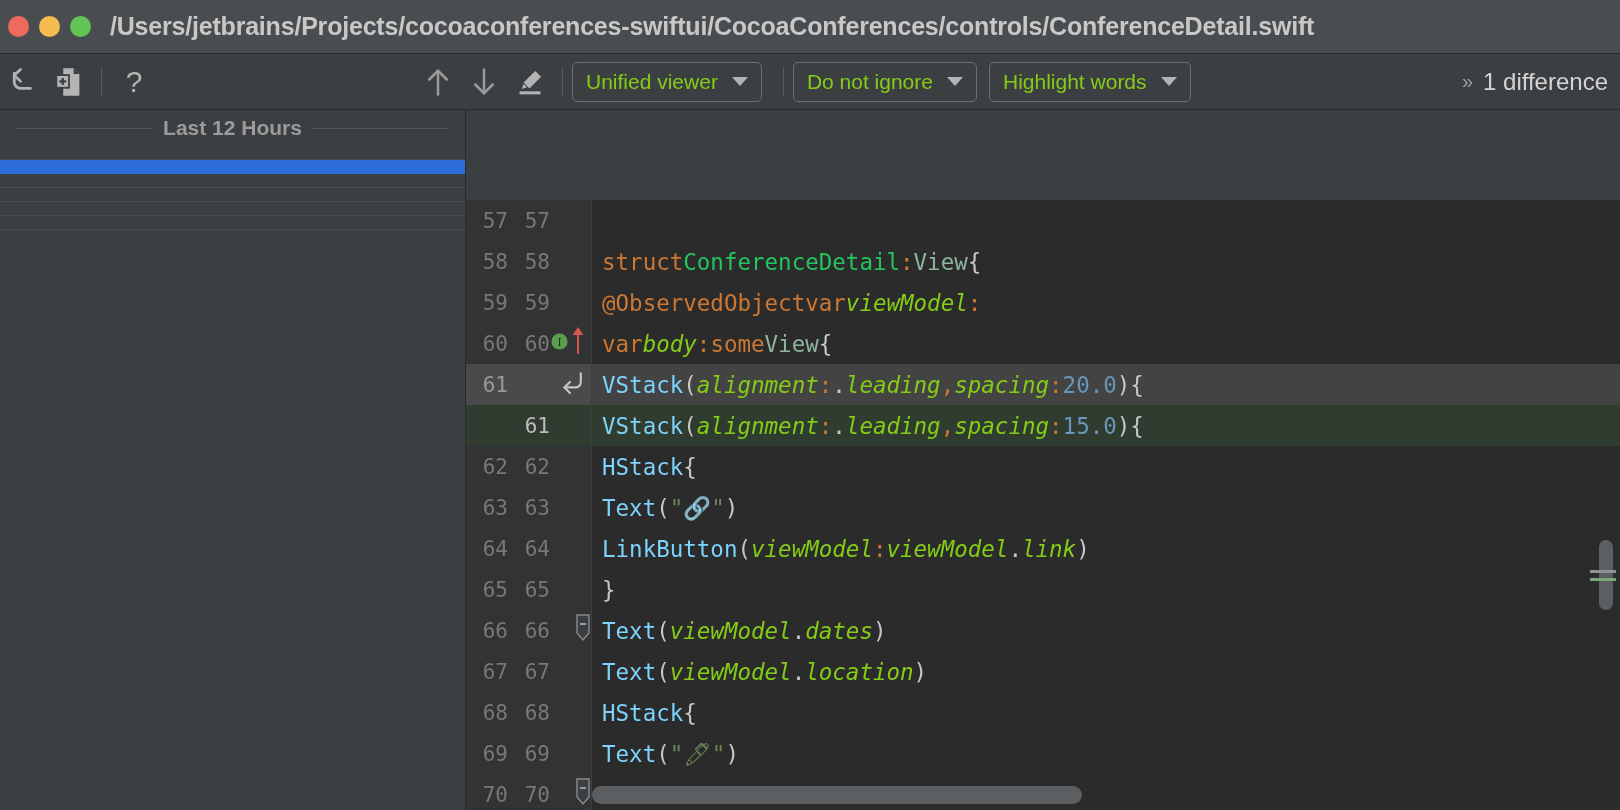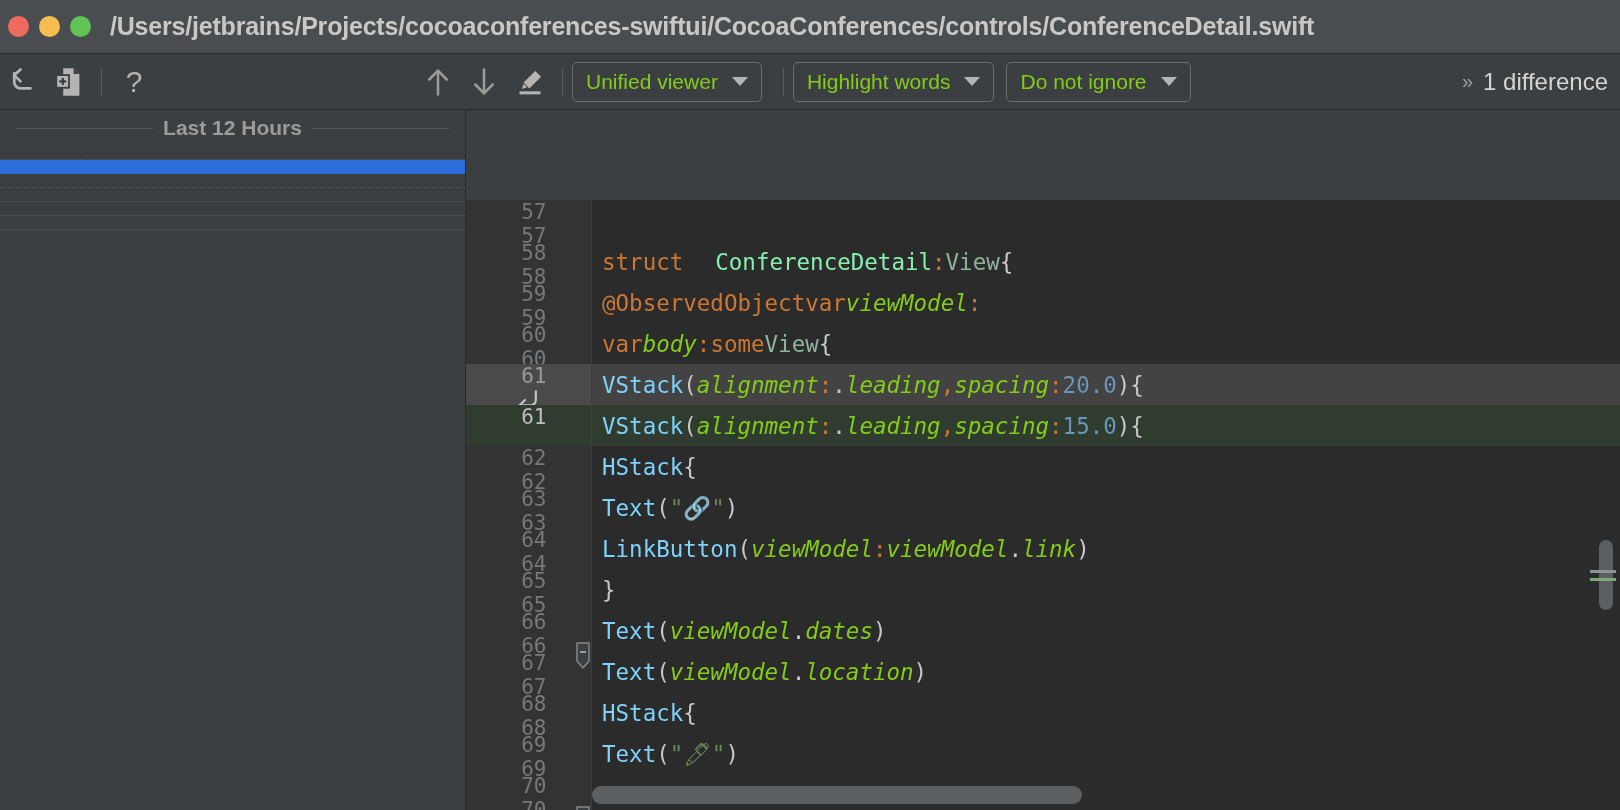--- a/index.html
+++ b/index.html
@@ -147,21 +147,20 @@
 
   .ln-row {
     height: 41px;
     display: flex;
     align-items: center;
     font-family: "DejaVu Sans Mono", monospace;
     font-size: 21px;
     color: #787878;
     padding-right: 6px;
     position: relative;
-    flex-direction: column;
   }
   .ln-old { width: 42px; text-align: right; }
   .ln-new { width: 42px; text-align: right; padding-left: 6px; }
   .ln-marks { flex: 1; display: flex; align-items: center; justify-content: flex-end; gap: 2px; }
   .ln-row.modified-old { background: #4a4a4a; }
   .ln-row.modified-old .ln-old { color: #9a9a9a; }
   .ln-row.modified-new { background: #2f3c2f; }
   .ln-row.modified-new .ln-new { color: #bdbdbd; }
 
   .code-row {
@@ -172,21 +171,21 @@
     font-size: 22.5px;
     white-space: pre;
     padding-left: 10px;
     color: #a9b7c6;
   }
   .code-row.modified-old { background: #434343; }
   .code-row.modified-new { background: #2f3c2f; }
 
   
   .kw   { color: #cc7832; }
-  .type { color: #86efac; margin-left: 32px; }
+  .type { color: #22c55e; }
   .prot { color: #8eb39b; }
   .plain{ color: #c8c8c8; }
   .ident{ color: #84cc16; font-style: italic; }
   .cls  { color: #7ea9b5; }
   .num  { color: #6897bb; }
   .str  { color: #6a8759; }
   .punc { color: #cc7832; }
   .call { color: #7dd3fc; }
 
   
@@ -281,25 +280,25 @@
     </div>
     <div class="tb-sep"></div>
   </div>
 
   <div class="combo">
     <span class="combo-label">Unified viewer</span>
     <span class="caret"></span>
   </div>
   <div class="tb-sep"></div>
   <div class="combo">
+    <span class="combo-label">Do not ignore</span>
+    <span class="caret"></span>
+  </div>
+  <div class="combo">
     <span class="combo-label">Highlight words</span>
-    <span class="caret"></span>
-  </div>
-  <div class="combo">
-    <span class="combo-label">Do not ignore</span>
     <span class="caret"></span>
   </div>
 
   <div style="flex:1;"></div>
 
   <span class="chev-more">»</span>
   <span class="diffcount">1 difference</span>
   <div style="width:12px;"></div>
 </div>
 

